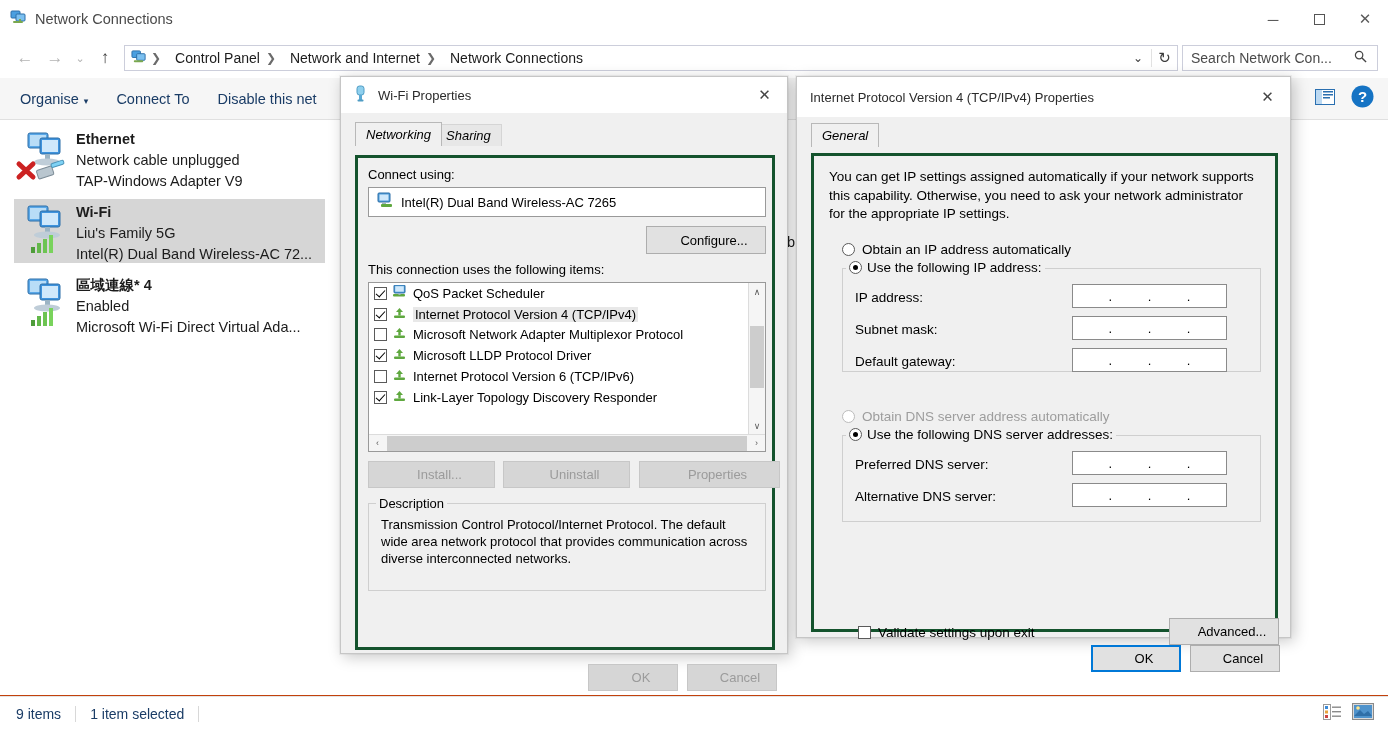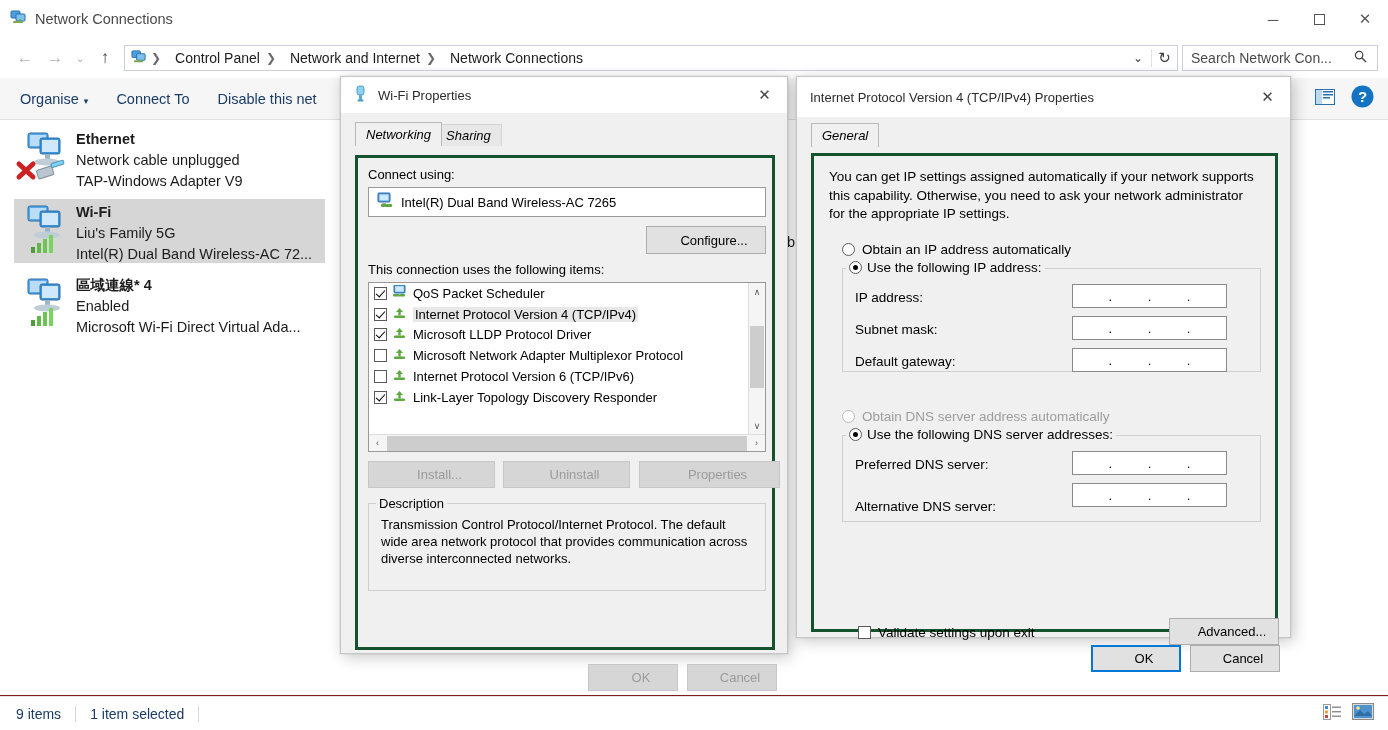--- a/index.html
+++ b/index.html
@@ -3,21 +3,21 @@
 <meta charset="utf-8">
 <style>
   * { box-sizing: border-box; }
   html, body {
     margin: 0; padding: 0;
     width: 1388px; height: 730px;
     overflow: hidden;
     background: #ffffff;
     font-family: "Liberation Sans", sans-serif;
   }
-  #root { position: relative; width: 1388px; height: 730px; background: #7f1d1d; }
+  #root { position: relative; width: 1388px; height: 730px; background: #c2410c; }
 
   
   .titlebar {
     position: absolute; left: 0; top: 0; width: 1388px; height: 38px;
     background: #ffffff; display: flex; align-items: center;
   }
   .titlebar-icon { margin-left: 10px; margin-right: 8px; display: block; }
   .titlebar-text { font-size: 14.5px; color: #4a4a4a; }
   .winbtns { position: absolute; right: 0; top: 0; display: flex; height: 38px; }
   .winbtn {
@@ -408,40 +408,40 @@
             <span style="margin-left:5px;display:block;">
               <svg width="15" height="14" viewBox="0 0 15 14">
                   <path d="M7.5 2 L11 6 H4 Z" fill="#5fa83f"></path>
                   <rect x="6.3" y="6" width="2.4" height="3.5" fill="#5fa83f"></rect>
                   <rect x="2" y="9.5" width="11" height="2.6" rx="1" fill="#5fa83f"></rect>
                 </svg>
             </span>
             <span class="pname">Internet Protocol Version 4 (TCP/IPv4)</span>
           </div>
           <div class="protorow">
+            <span class="cb"></span>
+            <span style="margin-left:5px;display:block;">
+              <svg width="15" height="14" viewBox="0 0 15 14">
+                  <path d="M7.5 2 L11 6 H4 Z" fill="#5fa83f"></path>
+                  <rect x="6.3" y="6" width="2.4" height="3.5" fill="#5fa83f"></rect>
+                  <rect x="2" y="9.5" width="11" height="2.6" rx="1" fill="#5fa83f"></rect>
+                </svg>
+            </span>
+            <span class="pname">Microsoft Network Adapter Multiplexor Protocol</span>
+          </div>
+          <div class="protorow">
             <span class="cb checked"></span>
             <span style="margin-left:5px;display:block;">
               <svg width="15" height="14" viewBox="0 0 15 14">
                   <path d="M7.5 2 L11 6 H4 Z" fill="#5fa83f"></path>
                   <rect x="6.3" y="6" width="2.4" height="3.5" fill="#5fa83f"></rect>
                   <rect x="2" y="9.5" width="11" height="2.6" rx="1" fill="#5fa83f"></rect>
                 </svg>
             </span>
             <span class="pname">Microsoft LLDP Protocol Driver</span>
-          </div>
-          <div class="protorow">
-            <span class="cb"></span>
-            <span style="margin-left:5px;display:block;">
-              <svg width="15" height="14" viewBox="0 0 15 14">
-                  <path d="M7.5 2 L11 6 H4 Z" fill="#5fa83f"></path>
-                  <rect x="6.3" y="6" width="2.4" height="3.5" fill="#5fa83f"></rect>
-                  <rect x="2" y="9.5" width="11" height="2.6" rx="1" fill="#5fa83f"></rect>
-                </svg>
-            </span>
-            <span class="pname">Microsoft Network Adapter Multiplexor Protocol</span>
           </div>
           <div class="protorow">
             <span class="cb"></span>
             <span style="margin-left:5px;display:block;">
               <svg width="15" height="14" viewBox="0 0 15 14">
                   <path d="M7.5 2 L11 6 H4 Z" fill="#5fa83f"></path>
                   <rect x="6.3" y="6" width="2.4" height="3.5" fill="#5fa83f"></rect>
                   <rect x="2" y="9.5" width="11" height="2.6" rx="1" fill="#5fa83f"></rect>
                 </svg>
             </span>
@@ -568,21 +568,21 @@
           <div class="ipfield" style="position:absolute; left:229px; top:15px; width:155px; height:24px;">
             <span class="ipseg"></span>
               <span style="font-size:13px;">.</span>
             <span class="ipseg"></span>
               <span style="font-size:13px;">.</span>
             <span class="ipseg"></span>
               <span style="font-size:13px;">.</span>
             <span class="ipseg"></span>
           </div>
 
-          <div style="position:absolute; left:12px; top:61px;">
+          <div style="position:absolute; left:12px; top:51px;">
             <span class="lbl" style="font-size:13.5px;">Alternative DNS server:</span>
           </div>
           <div class="ipfield" style="position:absolute; left:229px; top:47px; width:155px; height:24px;">
             <span class="ipseg"></span>
               <span style="font-size:13px;">.</span>
             <span class="ipseg"></span>
               <span style="font-size:13px;">.</span>
             <span class="ipseg"></span>
               <span style="font-size:13px;">.</span>
             <span class="ipseg"></span>

